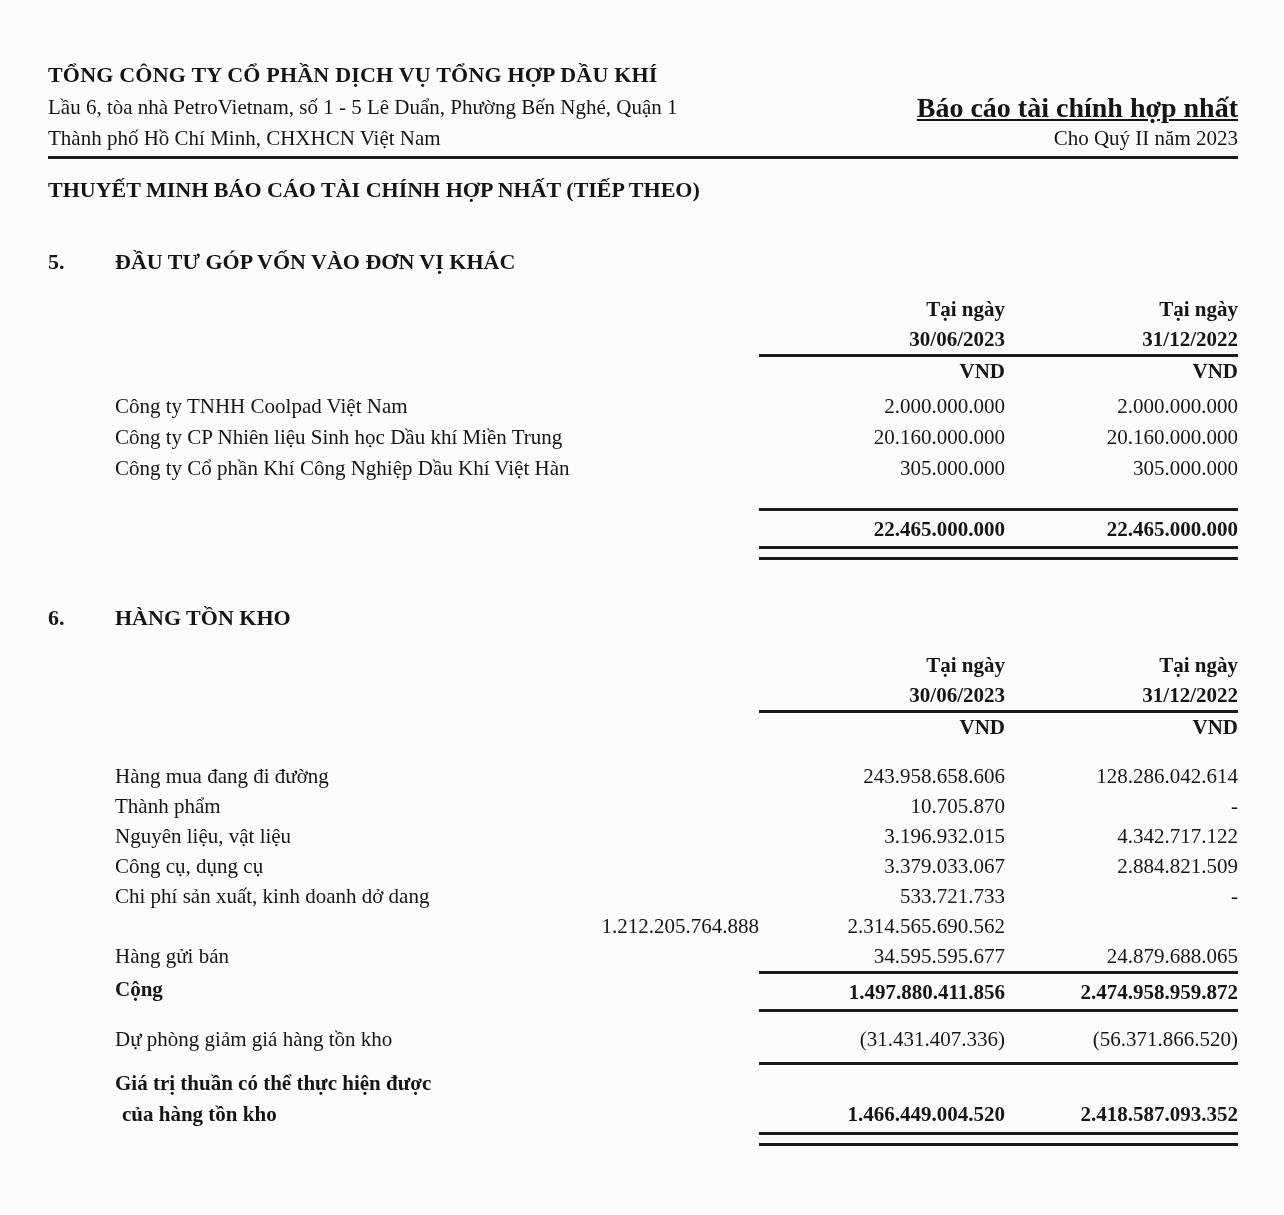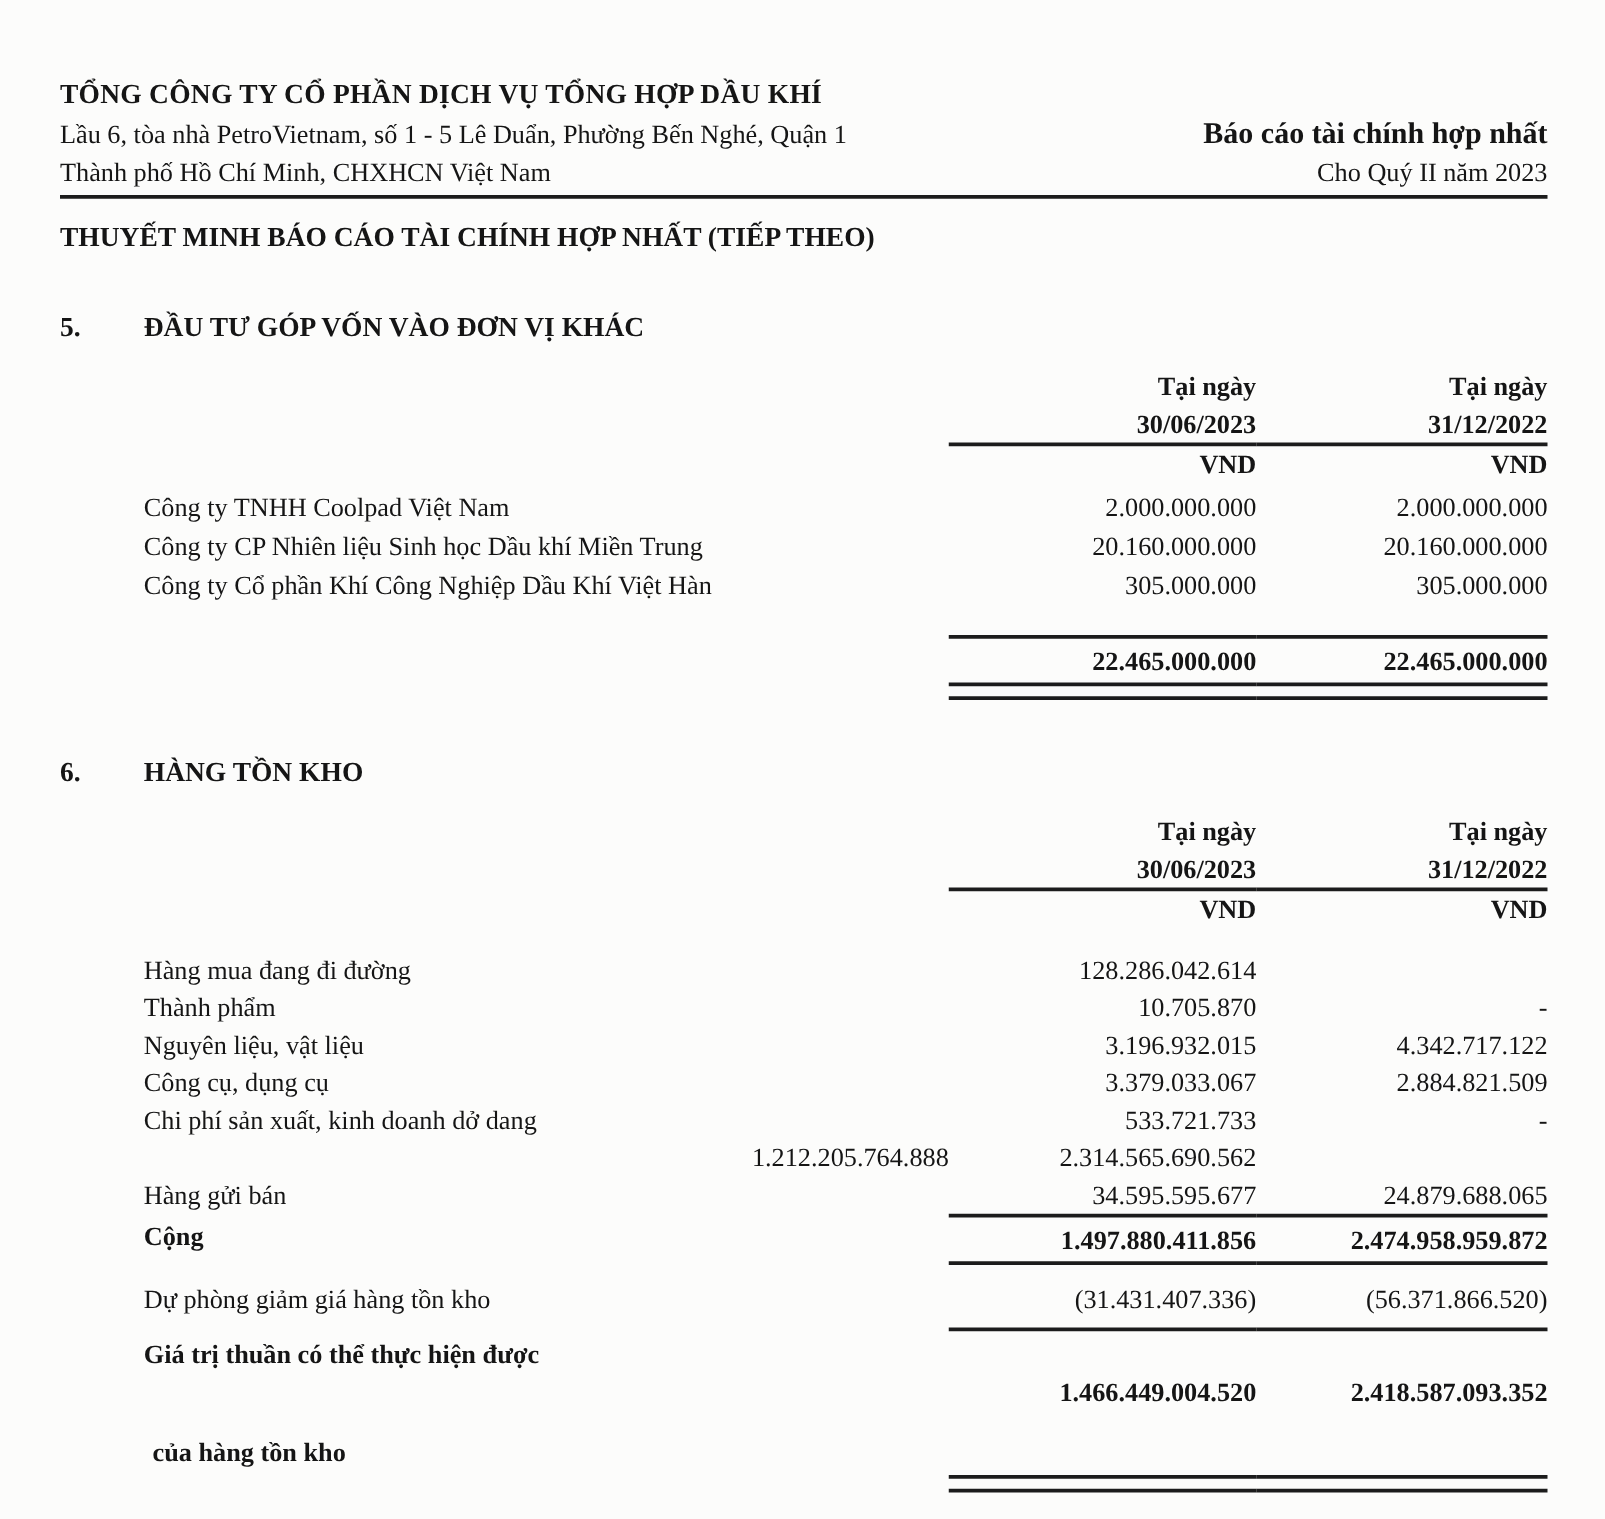--- a/index.html
+++ b/index.html
@@ -17,21 +17,21 @@
     width: 1284px;
     height: 1215px;
     padding: 58px 46px 0 48px;
   }
 
   
   .header-row { display: flex; justify-content: space-between; align-items: flex-end; }
   .company-name { font-weight: bold; font-size: 22px; line-height: 34px; letter-spacing: .2px; }
   .addr { line-height: 31px; }
   .header-right { text-align: right; }
-  .report-title { font-weight: bold; font-size: 24px; line-height: 31px; }
+  .report-title { font-weight: bold; font-size: 28px; line-height: 31px; text-decoration: underline; }
   .report-period { line-height: 31px; }
   .header-rule { border-top: 3px solid #1c1c1c; margin-top: 2px; }
 
   
   .notes-header { margin-top: 14px; }
   .notes-title { font-weight: bold; font-size: 22px; line-height: 33px; }
   .notes-subtitle { font-style: italic; line-height: 33px; }
 
   
   .section-heading { display: flex; margin-top: 40px; font-weight: bold; font-size: 22px; line-height: 32px; }
@@ -68,21 +68,21 @@
     line-height: 30px;
     font-weight: bold;
     text-align: right;
   }
   .grand6 .lbl { font-weight: bold; line-height: 36px; }
 
   .provision { margin-top: 12px; line-height: 30px; }
   .net-rule { margin-top: 8px; }
   .net-l1 { margin-top: 2px; line-height: 31px; }
   .net-l2 { line-height: 31px; }
-  .net-l2 .lbl { padding-left: 74px; margin-top: 48px; }
+  .net-l2 .lbl { padding-left: 74px; }
 </style>
 </head>
 <body>
 
 <div class="page">
 
   <div class="header-row">
     <div>
       <div class="company-name">TỔNG CÔNG TY CỔ PHẦN DỊCH VỤ TỔNG HỢP DẦU KHÍ</div>
       <div class="addr">Lầu 6, tòa nhà PetroVietnam, số 1 - 5 Lê Duẩn, Phường Bến Nghé, Quận 1</div>
@@ -170,20 +170,21 @@
     <div class="t-row">
       <div class="cell"></div>
       <div class="cell h-unit">VND</div>
       <div class="cell h-unit">VND</div>
     </div>
   </div>
 
   <div class="t-body6">
     <div class="t-row">
       <div class="cell lbl">Hàng mua đang đi đường</div>
+      <div class="cell num">243.958.658.606</div>
       <div class="cell num">128.286.042.614</div>
     </div>
     <div class="t-row">
       <div class="cell lbl">Thành phẩm</div>
       <div class="cell num">10.705.870</div>
       <div class="cell num">-</div>
     </div>
     <div class="t-row">
       <div class="cell lbl">Nguyên liệu, vật liệu</div>
       <div class="cell num">3.196.932.015</div>

